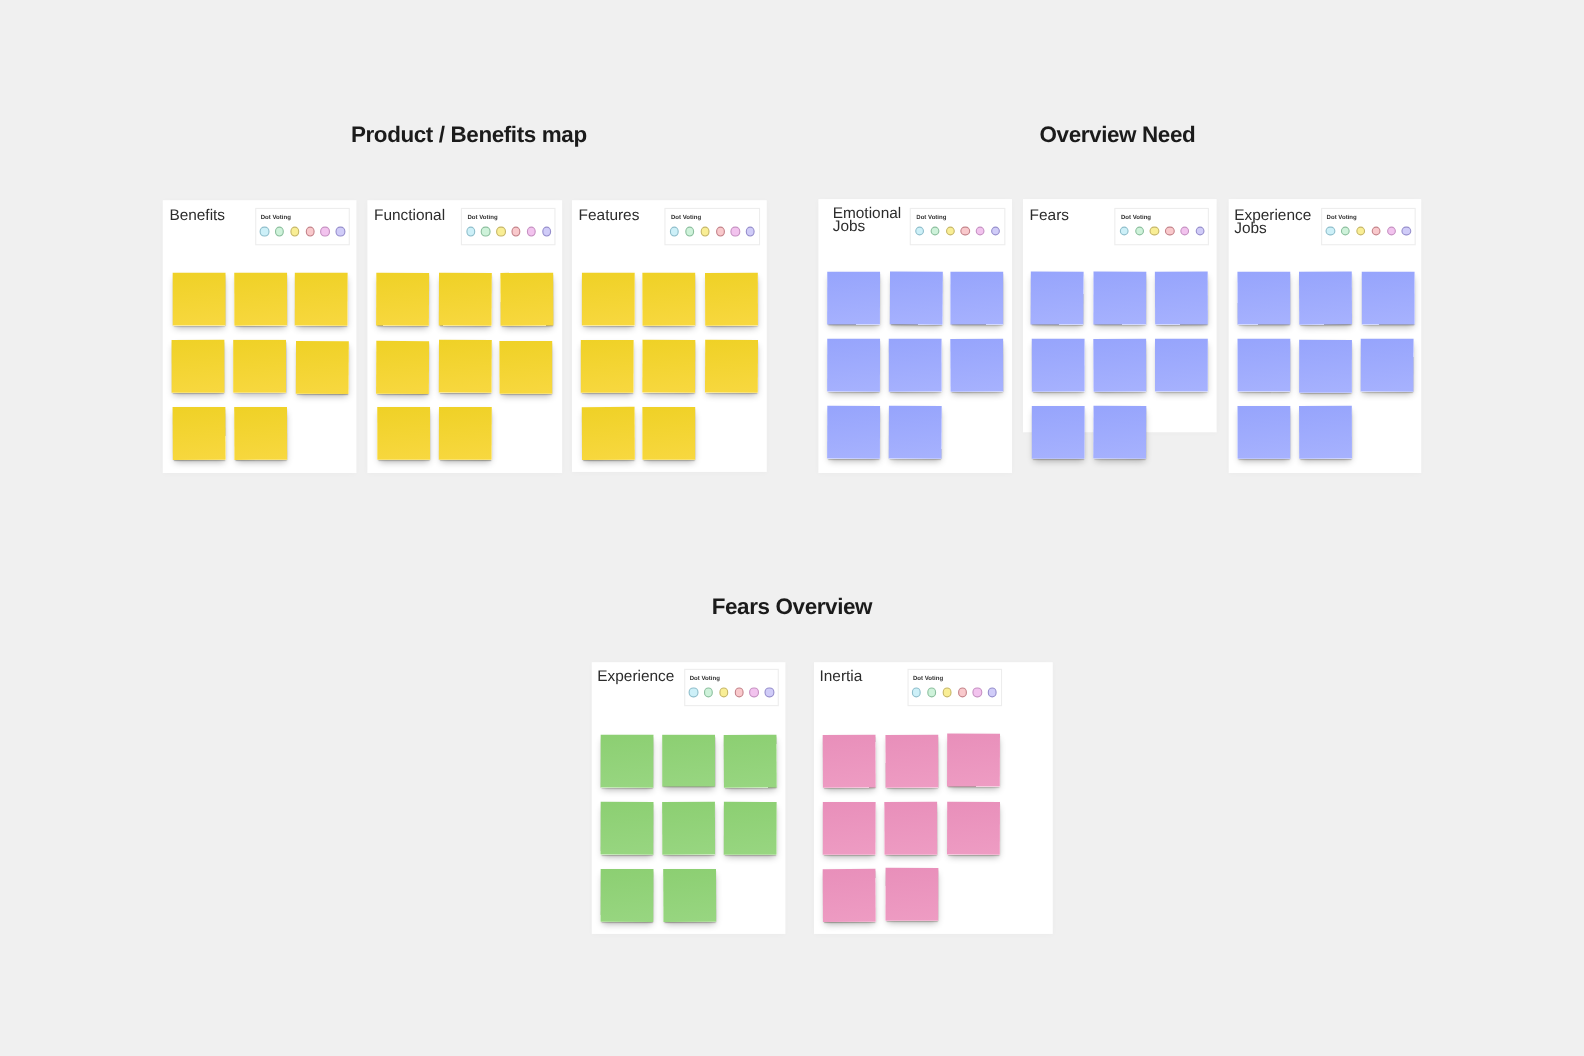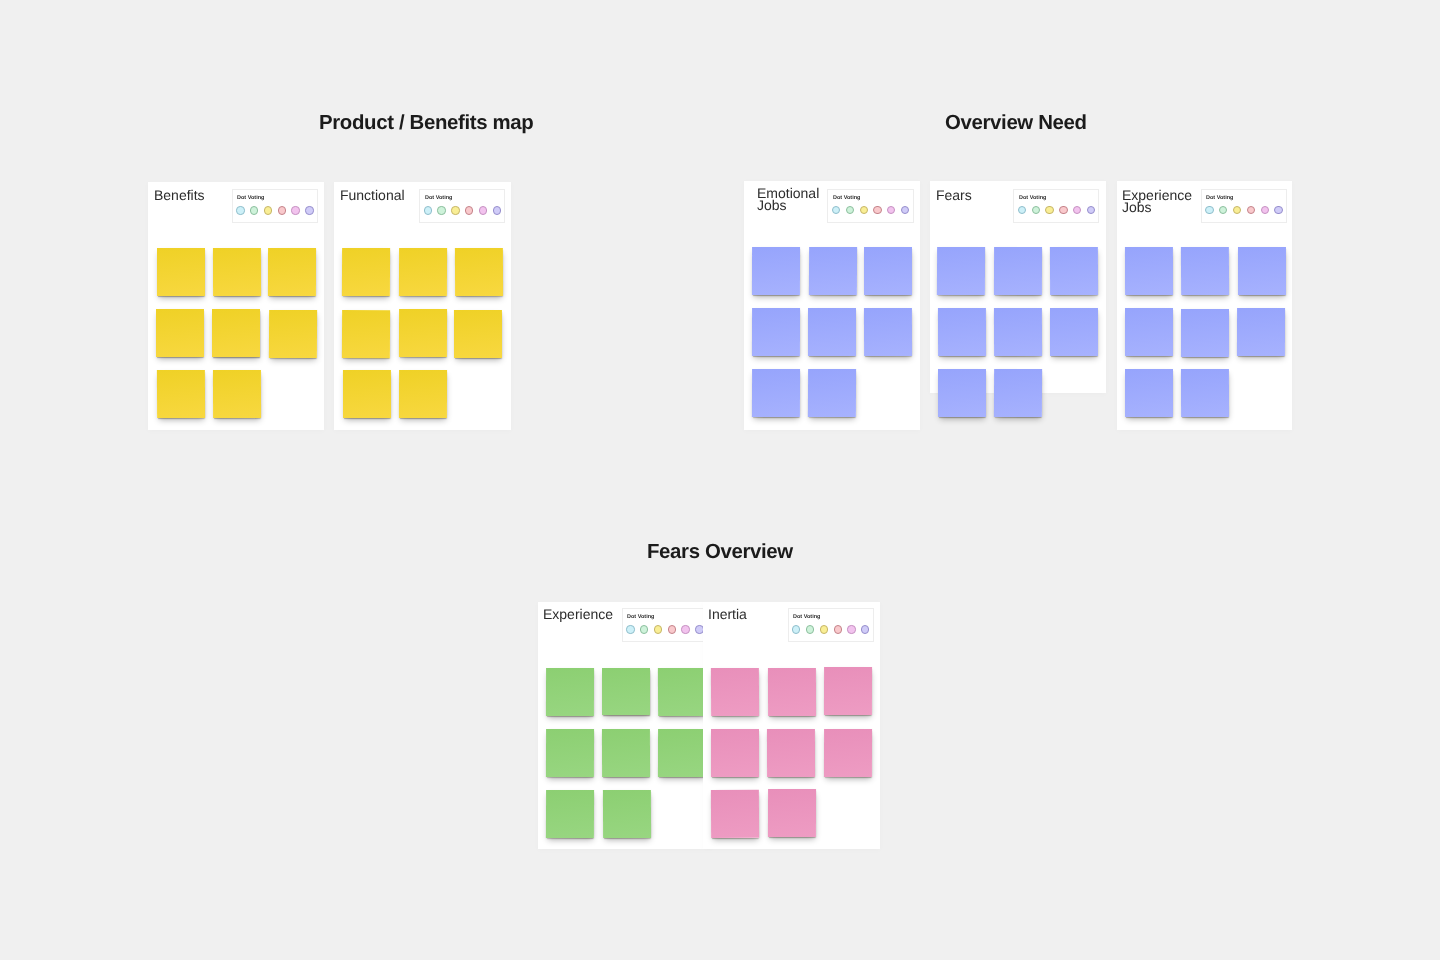--- a/index.html
+++ b/index.html
@@ -67,20 +67,42 @@
     </div>
     <div class="note note-yellow" style="left: 7.91px; top: 66.04px; transform: rotate(0.27deg); --note-color: #efd126; --note-color2: #f8d840;"></div>
     <div class="note note-yellow" style="left: 64.64px; top: 65.81px; transform: rotate(0.23deg); --note-color: #efd126; --note-color2: #f8d840;"></div>
     <div class="note note-yellow" style="left: 121.04px; top: 65.97px; transform: rotate(-0.25deg); --note-color: #efd126; --note-color2: #f8d840;"></div>
     <div class="note note-yellow" style="left: 7.84px; top: 127.31px; transform: rotate(0.3deg); --note-color: #efd126; --note-color2: #f8d840;"></div>
     <div class="note note-yellow" style="left: 64.92px; top: 126.52px; transform: rotate(0.19deg); --note-color: #efd126; --note-color2: #f8d840;"></div>
     <div class="note note-yellow" style="left: 120.15px; top: 127.25px; transform: rotate(-0.08deg); --note-color: #efd126; --note-color2: #f8d840;"></div>
     <div class="note note-yellow" style="left: 8.66px; top: 187.87px; transform: rotate(-0.09deg); --note-color: #efd126; --note-color2: #f8d840;"></div>
     <div class="note note-yellow" style="left: 64.87px; top: 187.74px; transform: rotate(0.16deg); --note-color: #efd126; --note-color2: #f8d840;"></div>
   </div>
+  <div class="board" style="left:520.1px;top:182.0px;width:176.9px;height:246.6px;">
+    <div class="board-title" style="left:6.0px;top:6.8px;width:70px;">Features</div>
+    <div class="dotbox" style="left:84.4px;top:6.8px;width:86.3px;height:34.2px;">
+      <div class="dotbox-label" style="left:4.7px;top:5.2px;">Dot Voting</div>
+      <div class="dots" style="left:3.7px;top:16.5px;gap:5.5px;">
+        <span class="dot" style="background-color: rgb(205, 240, 248); border-color: rgb(143, 190, 203);"></span>
+        <span class="dot" style="background-color: rgb(206, 242, 218); border-color: rgb(140, 191, 158);"></span>
+        <span class="dot" style="background-color: rgb(249, 238, 149); border-color: rgb(198, 182, 104);"></span>
+        <span class="dot" style="background-color: rgb(249, 201, 204); border-color: rgb(196, 131, 138);"></span>
+        <span class="dot" style="background-color: rgb(242, 195, 238); border-color: rgb(198, 145, 194);"></span>
+        <span class="dot" style="background-color: rgb(208, 204, 248); border-color: rgb(150, 142, 204);"></span>
+      </div>
+    </div>
+    <div class="note note-yellow" style="left: 8.66px; top: 66.03px; transform: rotate(0.03deg); --note-color: #efd126; --note-color2: #f8d840;"></div>
+    <div class="note note-yellow" style="left: 64.27px; top: 66.29px; transform: rotate(-0.08deg); --note-color: #efd126; --note-color2: #f8d840;"></div>
+    <div class="note note-yellow" style="left: 120.7px; top: 66.06px; transform: rotate(-0.18deg); --note-color: #efd126; --note-color2: #f8d840;"></div>
+    <div class="note note-yellow" style="left: 7.83px; top: 127.16px; transform: rotate(0.03deg); --note-color: #efd126; --note-color2: #f8d840;"></div>
+    <div class="note note-yellow" style="left: 64.32px; top: 126.83px; transform: rotate(0.25deg); --note-color: #efd126; --note-color2: #f8d840;"></div>
+    <div class="note note-yellow" style="left: 120.68px; top: 126.77px; transform: rotate(0.25deg); --note-color: #efd126; --note-color2: #f8d840;"></div>
+    <div class="note note-yellow" style="left: 8.45px; top: 187.85px; transform: rotate(-0.29deg); --note-color: #efd126; --note-color2: #f8d840;"></div>
+    <div class="note note-yellow" style="left: 64.27px; top: 188.13px; transform: rotate(-0.02deg); --note-color: #efd126; --note-color2: #f8d840;"></div>
+  </div>
   </div>
   <div class="section-group">
   <div class="board" style="left:743.6px;top:181.2px;width:176.1px;height:249.0px;">
     <div class="board-title" style="left:13.3px;top:6.0px;width:70px;">Emotional Jobs</div>
     <div class="dotbox" style="left:83.7px;top:7.5px;width:86.3px;height:34.2px;">
       <div class="dotbox-label" style="left:4.7px;top:5.2px;">Dot Voting</div>
       <div class="dots" style="left:3.7px;top:16.5px;gap:5.5px;">
         <span class="dot" style="background-color: rgb(205, 240, 248); border-color: rgb(143, 190, 203);"></span>
         <span class="dot" style="background-color: rgb(206, 242, 218); border-color: rgb(140, 191, 158);"></span>
         <span class="dot" style="background-color: rgb(249, 238, 149); border-color: rgb(198, 182, 104);"></span>
@@ -159,21 +181,21 @@
     </div>
     <div class="note note-green" style="left: 8.15px; top: 65.95px; transform: rotate(0.16deg); --note-color: #8ccf72; --note-color2: #98d681;"></div>
     <div class="note note-green" style="left: 64.54px; top: 65.97px; transform: rotate(0deg); --note-color: #8ccf72; --note-color2: #98d681;"></div>
     <div class="note note-green" style="left: 120.36px; top: 66.49px; transform: rotate(-0.29deg); --note-color: #8ccf72; --note-color2: #98d681;"></div>
     <div class="note note-green" style="left: 8.17px; top: 127.25px; transform: rotate(0.2deg); --note-color: #8ccf72; --note-color2: #98d681;"></div>
     <div class="note note-green" style="left: 64.27px; top: 127.02px; transform: rotate(-0.17deg); --note-color: #8ccf72; --note-color2: #98d681;"></div>
     <div class="note note-green" style="left: 120.13px; top: 126.97px; transform: rotate(0.12deg); --note-color: #8ccf72; --note-color2: #98d681;"></div>
     <div class="note note-green" style="left: 8.31px; top: 188.49px; transform: rotate(0.24deg); --note-color: #8ccf72; --note-color2: #98d681;"></div>
     <div class="note note-green" style="left: 64.91px; top: 188.34px; transform: rotate(-0.24deg); --note-color: #8ccf72; --note-color2: #98d681;"></div>
   </div>
-  <div class="board" style="left:703px;top:601.8px;width:176.7px;height:247.5px;">
+  <div class="board" style="left:740px;top:601.8px;width:176.7px;height:247.5px;padding-left:40px;">
     <div class="board-title" style="left:5.2px;top:6.4px;width:70px;">Inertia</div>
     <div class="dotbox" style="left:84.5px;top:6.2px;width:86.3px;height:34.2px;">
       <div class="dotbox-label" style="left:4.7px;top:5.2px;">Dot Voting</div>
       <div class="dots" style="left:3.7px;top:16.5px;gap:5.5px;">
         <span class="dot" style="background-color: rgb(205, 240, 248); border-color: rgb(143, 190, 203);"></span>
         <span class="dot" style="background-color: rgb(206, 242, 218); border-color: rgb(140, 191, 158);"></span>
         <span class="dot" style="background-color: rgb(249, 238, 149); border-color: rgb(198, 182, 104);"></span>
         <span class="dot" style="background-color: rgb(249, 201, 204); border-color: rgb(196, 131, 138);"></span>
         <span class="dot" style="background-color: rgb(242, 195, 238); border-color: rgb(198, 145, 194);"></span>
         <span class="dot" style="background-color: rgb(208, 204, 248); border-color: rgb(150, 142, 204);"></span>

